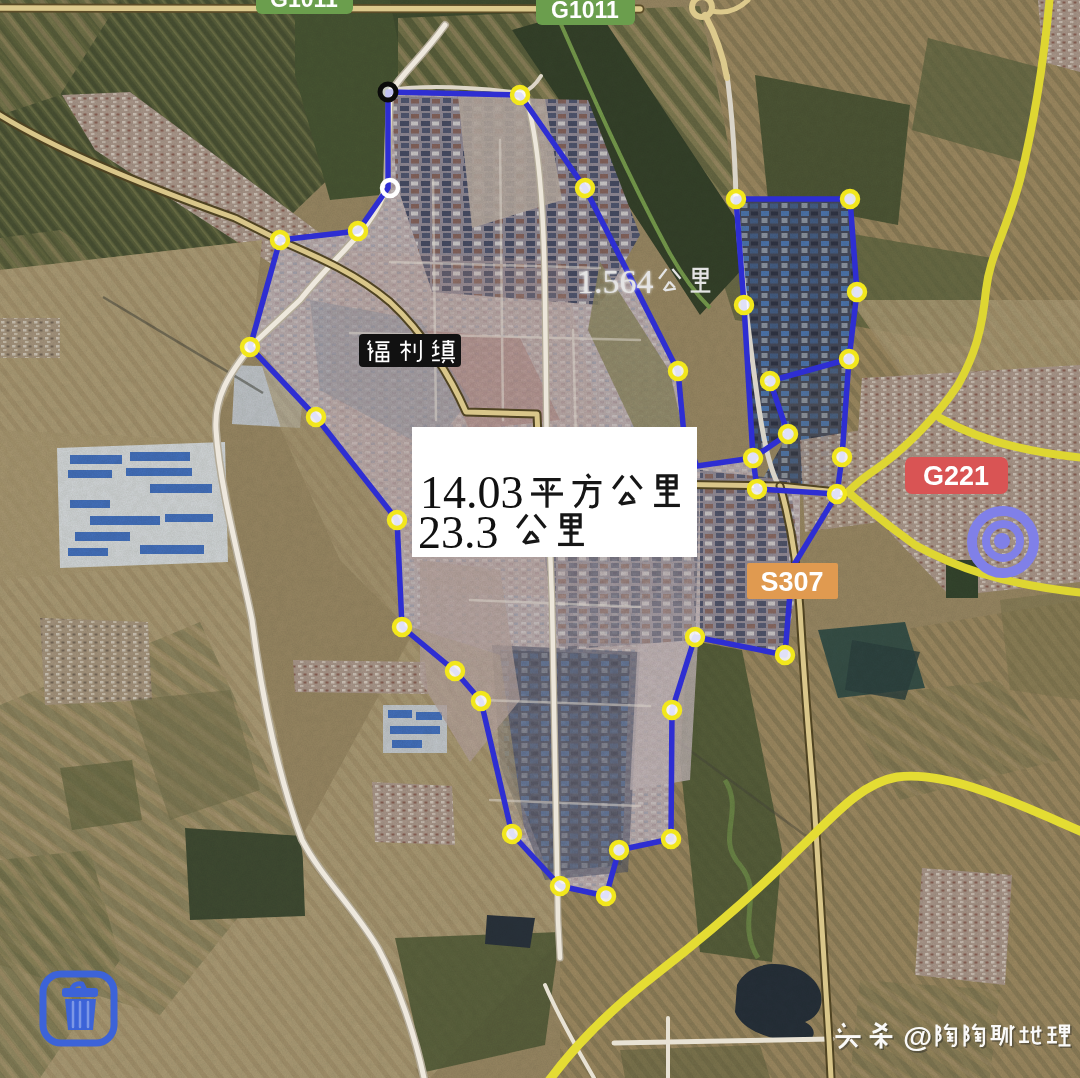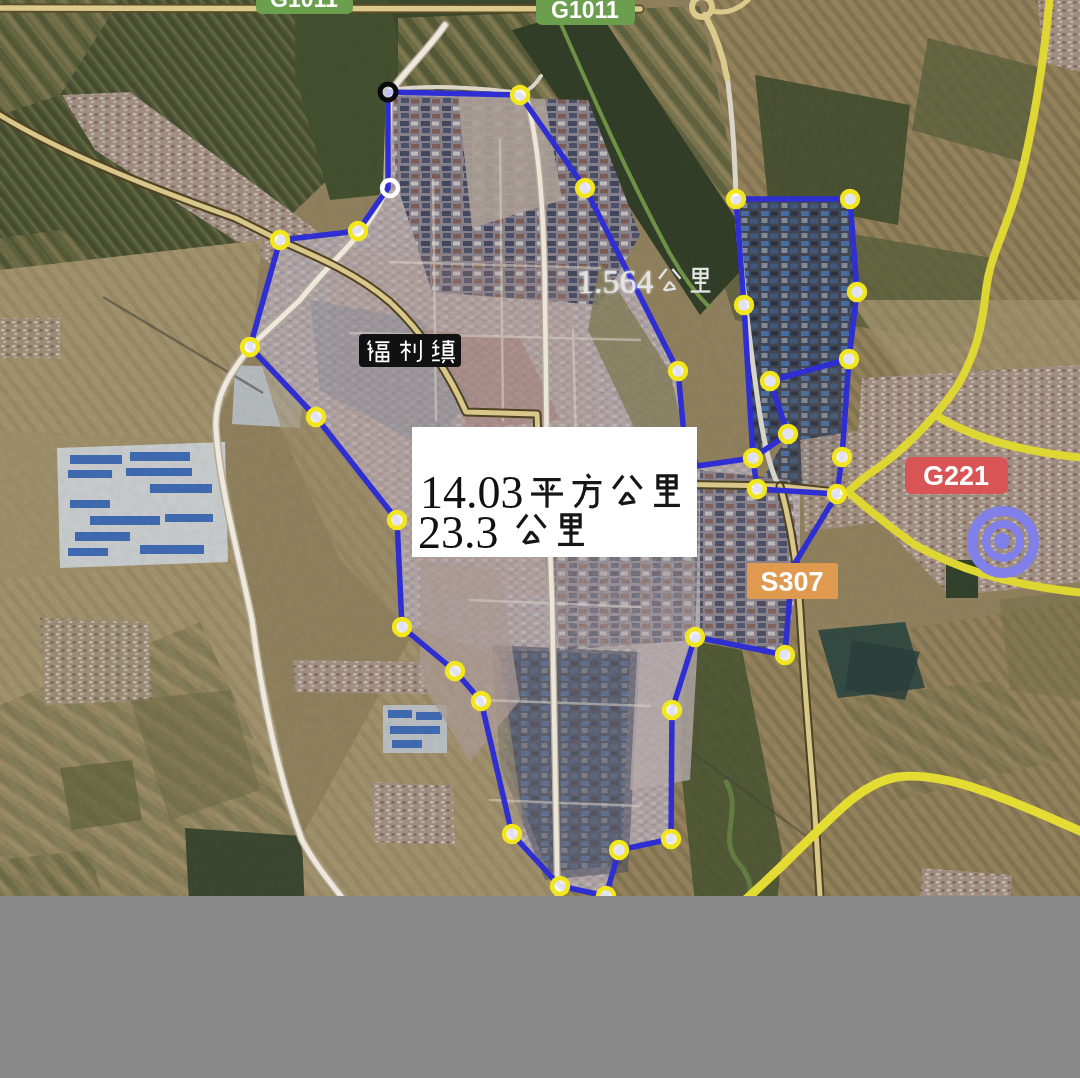--- a/index.html
+++ b/index.html
@@ -1,16 +1,16 @@
 <!DOCTYPE html>
 <html><head>
 <meta charset="utf-8">
 <style>
 html,body{margin:0;padding:0;background:#888;}
-#map{position:relative;width:1080px;height:896px;overflow:hidden;font-family:"Liberation Sans",sans-serif;}
+#map{position:relative;width:1080px;height:1078px;overflow:hidden;font-family:"Liberation Sans",sans-serif;}
 svg{display:block;}
 </style>
 </head>
 <body>
 <div id="map">
 <svg width="1080" height="1078" viewBox="0 0 1080 1078" xmlns="http://www.w3.org/2000/svg">
 <defs>
 
 <pattern id="stripeTan" width="11" height="11" patternUnits="userSpaceOnUse" patternTransform="rotate(-38)">
   <rect width="11" height="11" fill="#a28c60"></rect>

